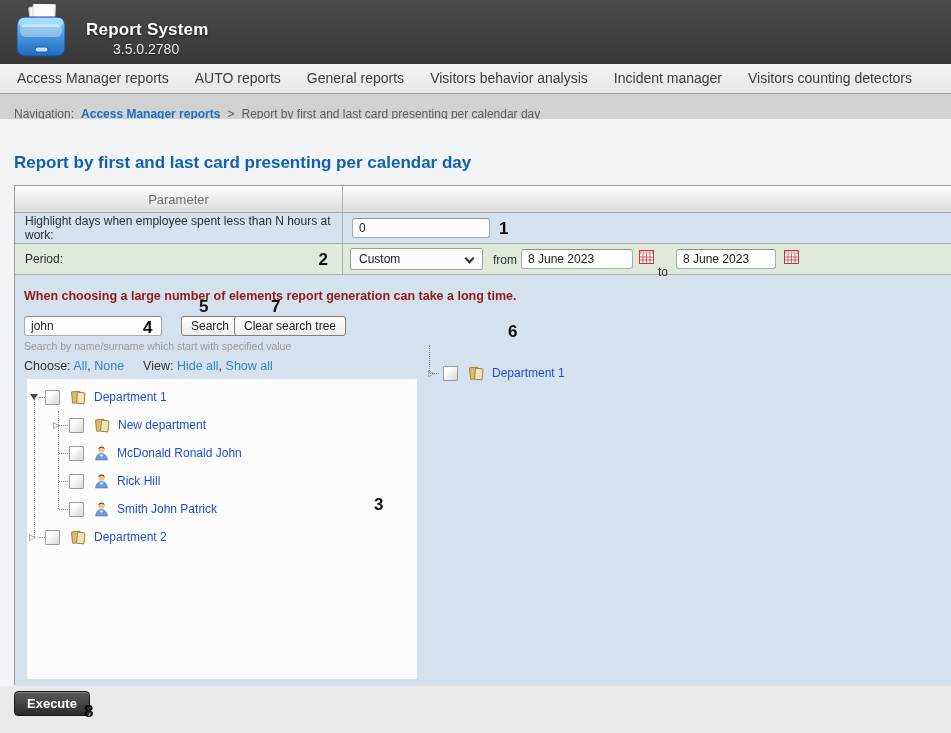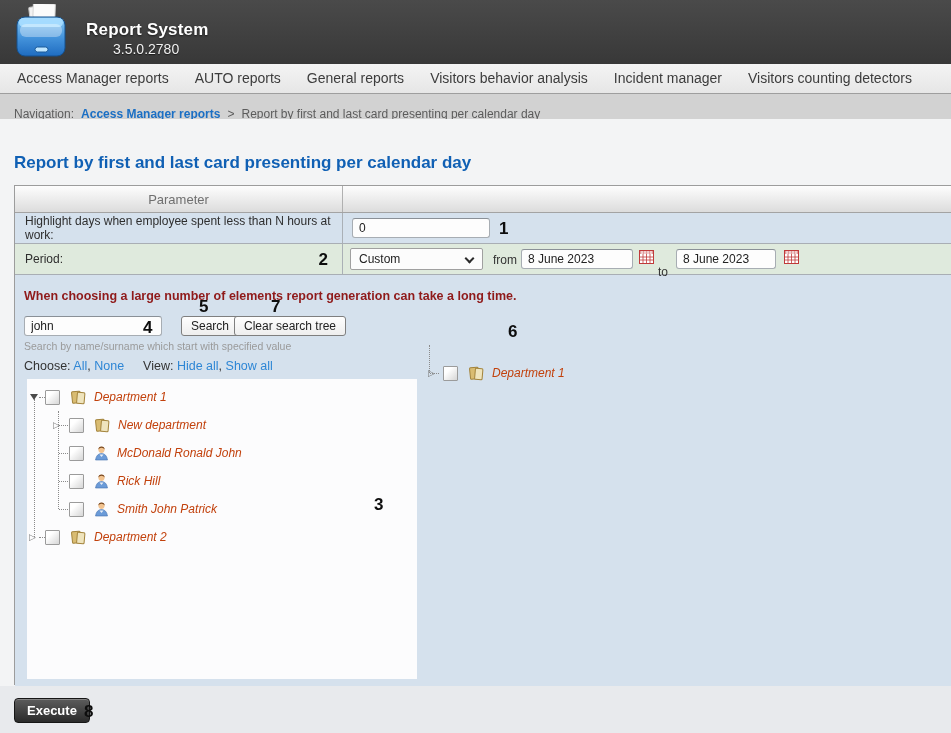--- a/index.html
+++ b/index.html
@@ -95,32 +95,32 @@
   .tree-row { height:28px; display:flex; align-items:center; cursor:default; }
   .tree-row.lvl0 { padding-left:2px; }
   .tree-row.lvl1 { padding-left:26px; }
   .exp { width:16px; display:flex; align-items:center; justify-content:flex-start; }
   .exp-open { width:0; height:0; border-left:4px solid transparent; border-right:4px solid transparent;
               border-top:6px solid #4a4a4a; margin-left:1px; }
   .exp-closed { font-family:"DejaVu Sans",sans-serif; font-size:9px; color:#777; }
   .checkbox { width:15px; height:15px; border:1px solid #9b9b9b; border-radius:1px;
               background:linear-gradient(135deg,#ffffff 30%,#d6d6d6); cursor:pointer; flex:none; }
   .node-icon { margin-left:9px; margin-right:7px; display:flex; flex:none; }
-  .node-label { font-size:12px; color:#c2410c; white-space:nowrap;font-style:italic; }
+  .node-label { font-size:12px; color:#1d4ed8; white-space:nowrap; }
   .vline { position:absolute; border-left:1px dotted #8a8a8a; width:0; }
   .hstub { position:absolute; border-top:1px dotted #8a8a8a; height:0; }
   .ann-3 { position:absolute; left:347px; top:117px; }
 
   .right-tree { position:absolute; left:410px; top:84px; width:196px; }
   .right-tree .tree-row { position:relative; }
   .ann-6 { position:absolute; left:493px; top:48px; }
 
   
   .footer-strip { position:absolute; left:0; top:567px; width:100%; height:47px; background:#e8eaed; }
-  .execute-btn { position:absolute; left:14px; top:12px; background:linear-gradient(#5c5c5c,#2b2b2b);
+  .execute-btn { position:absolute; left:14px; top:5px; background:linear-gradient(#5c5c5c,#2b2b2b);
                  border:1px solid #161616; border-radius:4px; color:#fff; font-family:inherit;
                  font-size:13px; font-weight:bold; padding:4px 12px; cursor:pointer;
                  box-shadow:inset 0 1px 0 rgba(255,255,255,.25); }
   .ann-8 { position:absolute; left:84px; top:17px; }
 </style>
 </head>
 <body>
 
 <div class="screen">
 

